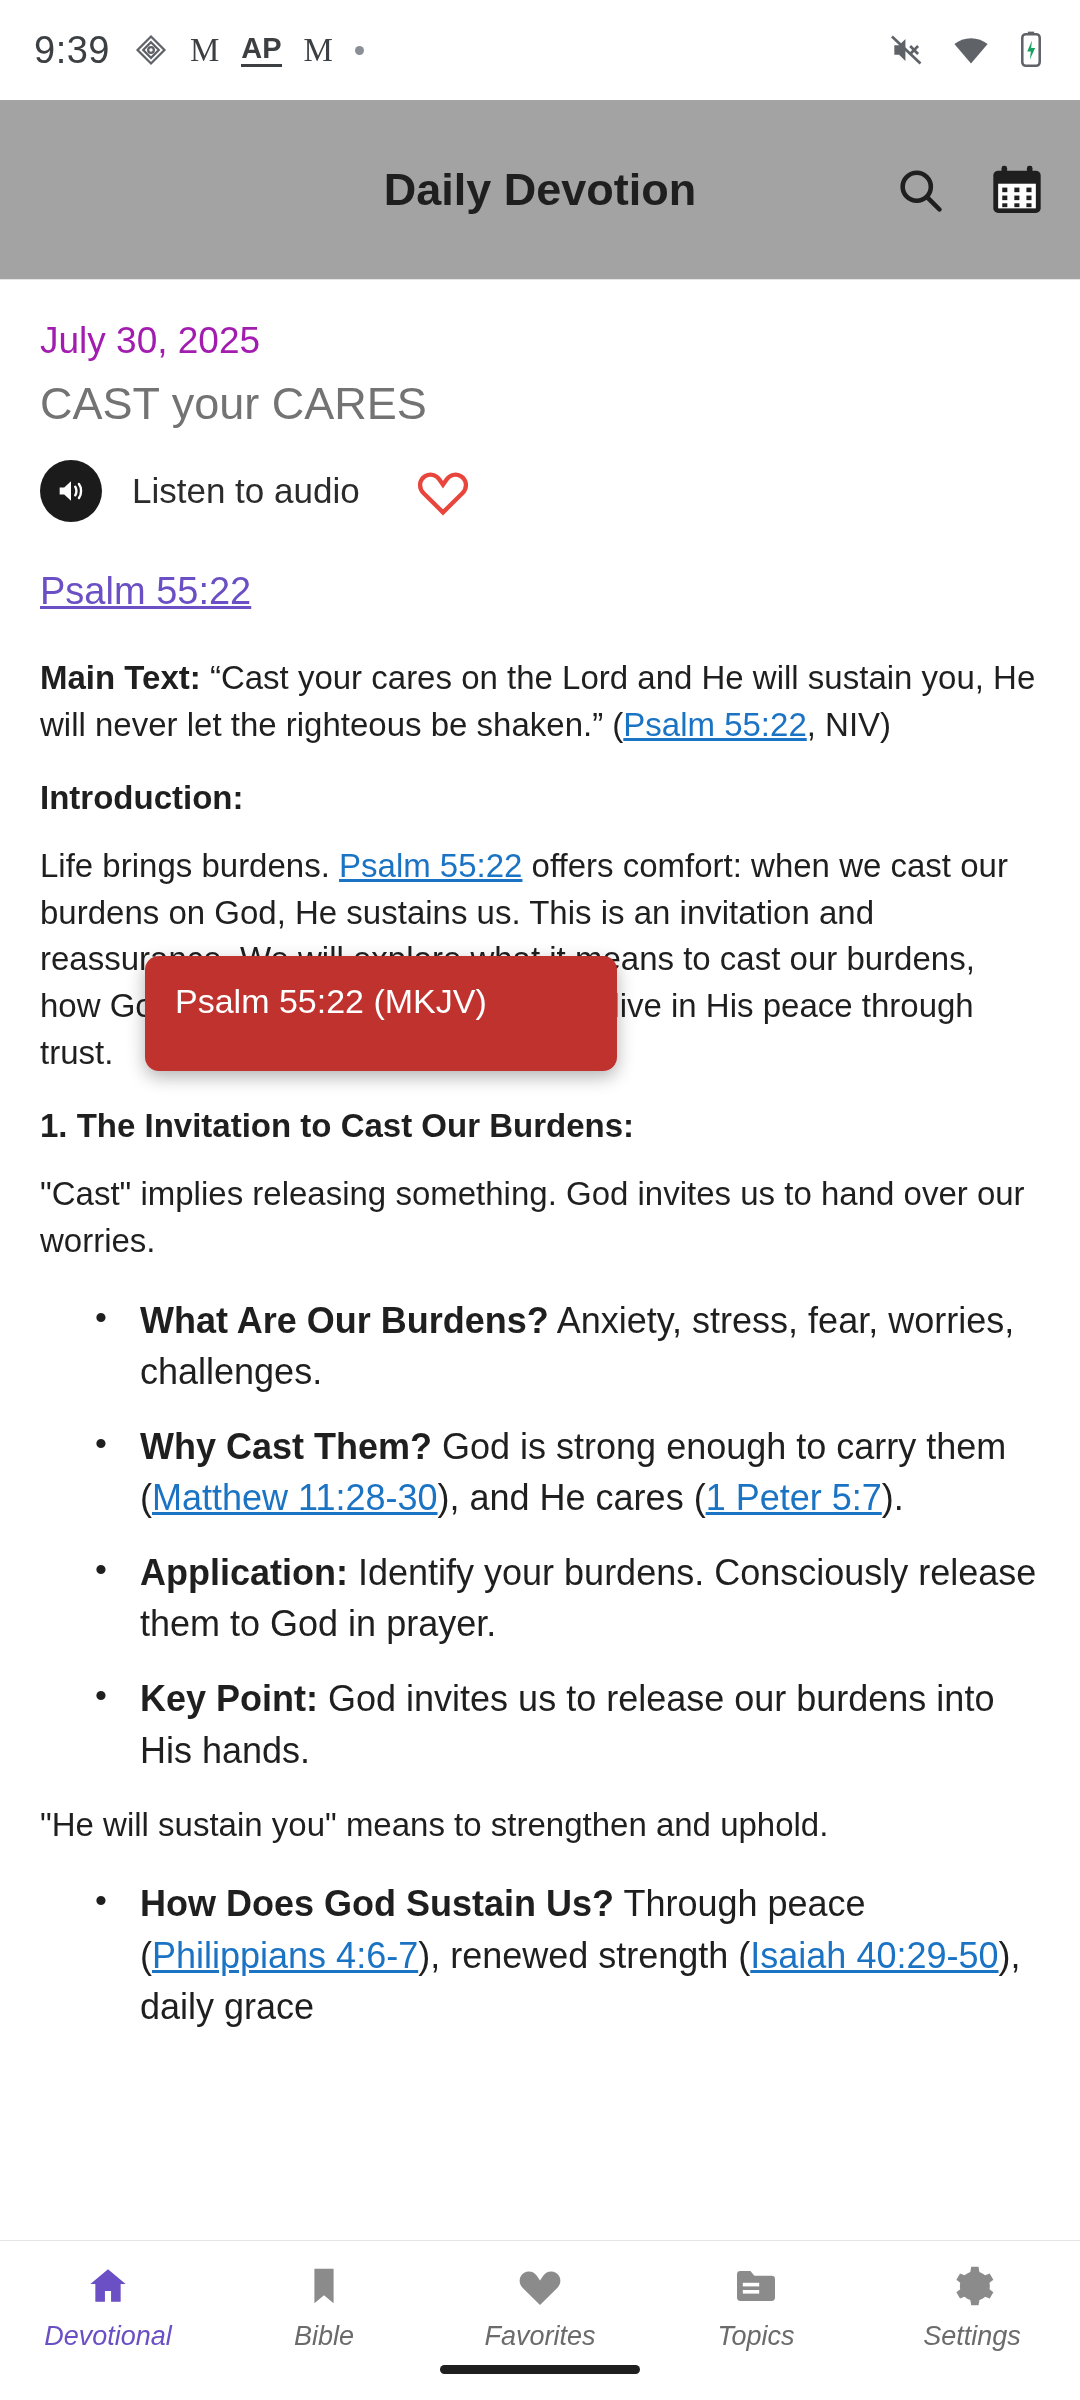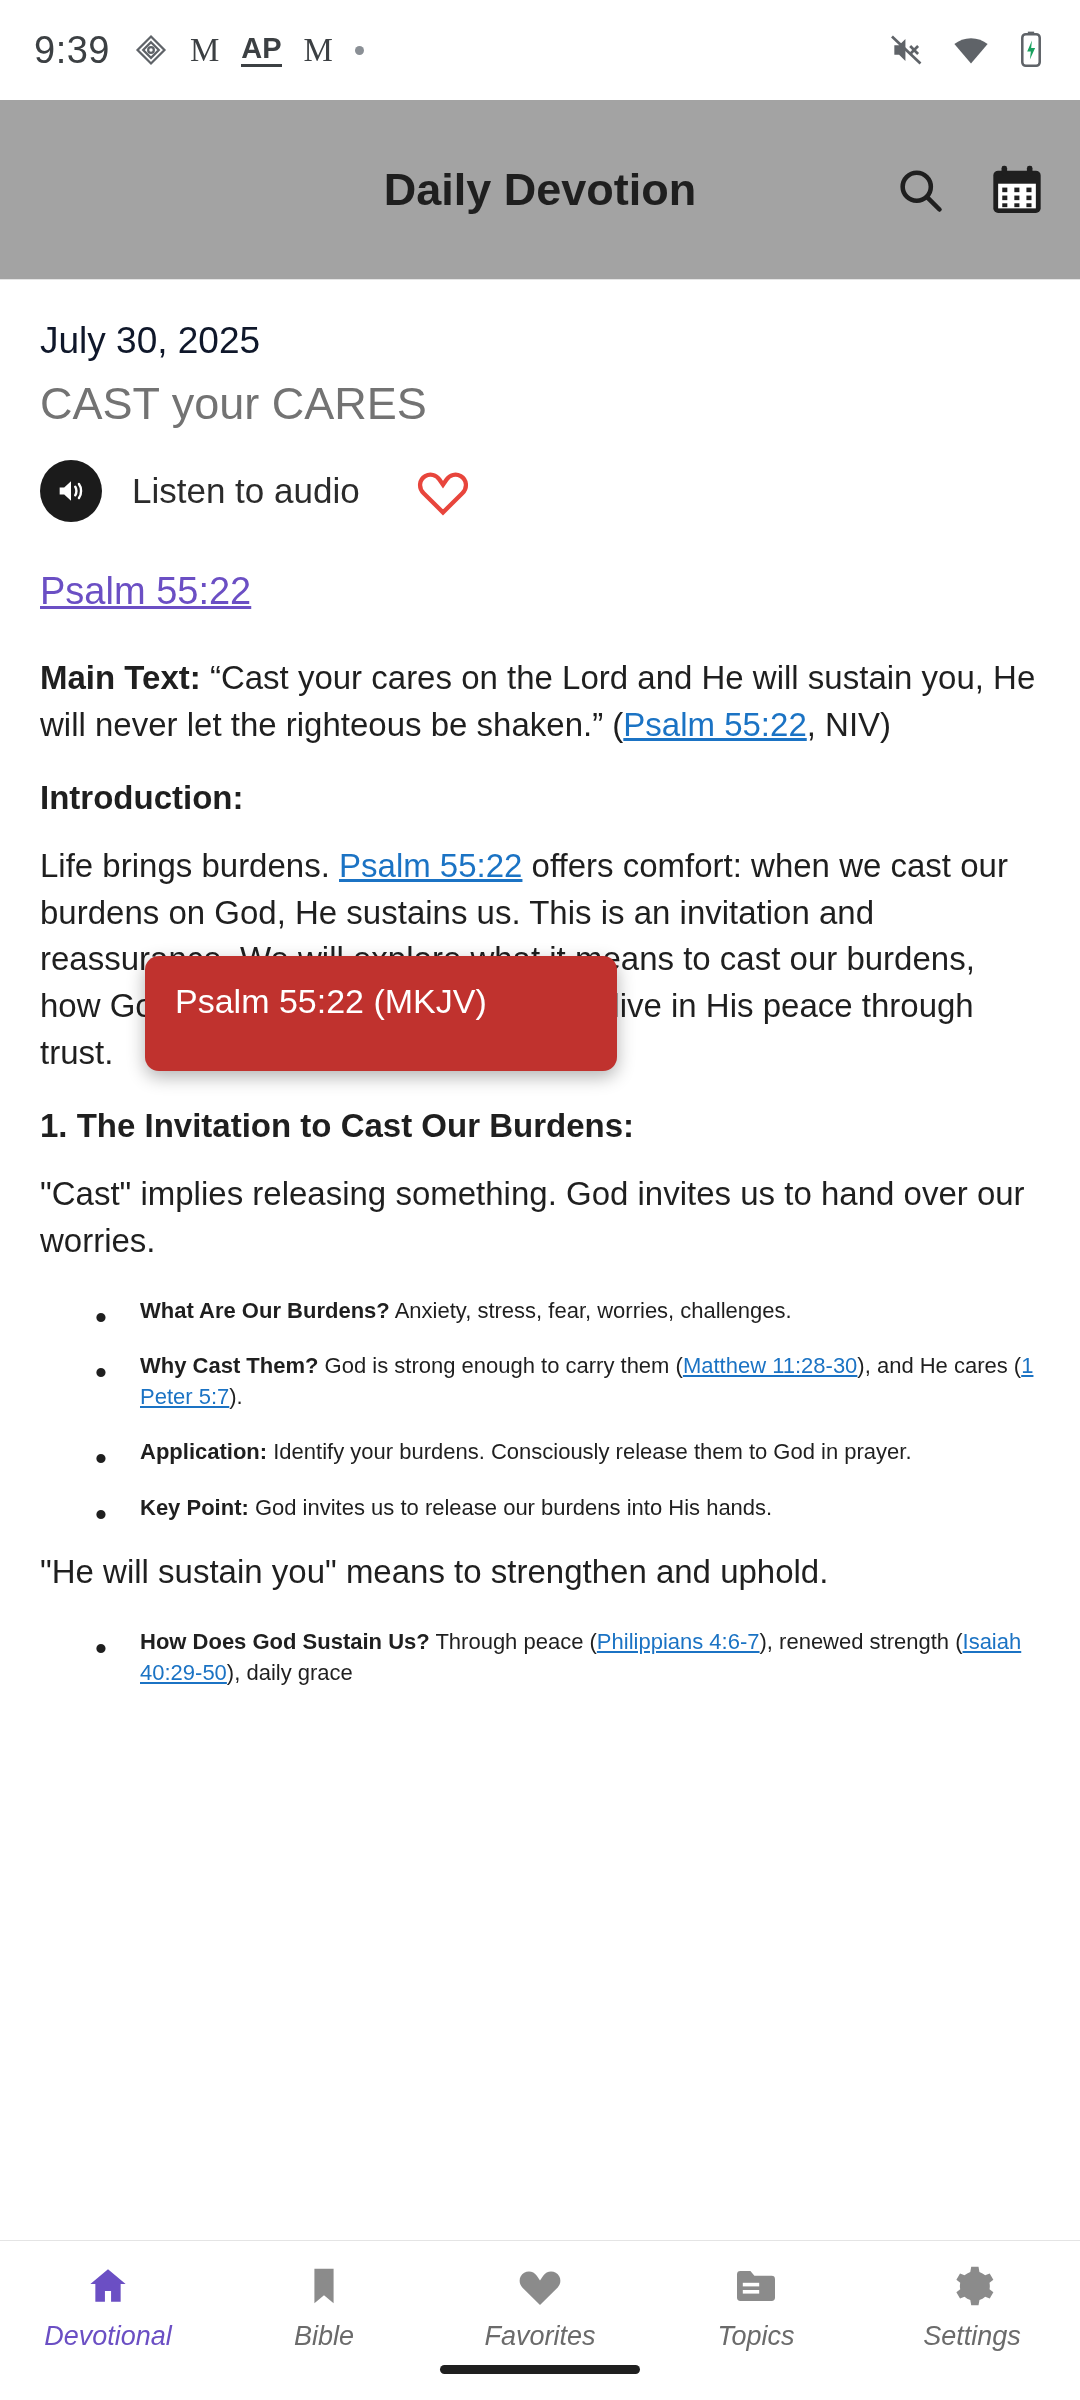--- a/index.html
+++ b/index.html
@@ -93,21 +93,21 @@
 
   
   .content {
     flex: 1 1 auto;
     position: relative;
     padding: 40px 40px 0 40px;
     overflow: hidden;
   }
   .date {
     font-size: 37px;
-    color: #0f172a;
+    color: #a21caf;
     margin-bottom: 16px;
     font-weight: 400;
   }
   .title {
     font-size: 45px;
     color: #737373;
     font-weight: 400;
     margin-bottom: 30px;
   }
   .audio-row {
@@ -158,21 +158,21 @@
     margin-bottom: 26px;
   }
   ul.bullets {
     list-style: none;
     margin: 0 0 26px 0;
   }
   ul.bullets li {
     position: relative;
     padding-left: 100px;
     margin-bottom: 24px;
-    font-size: 22px;
+    font-size: 36px;
     line-height: 1.42;
     color: #1f1f1f;
   }
   ul.bullets li::before {
     content: "\2022";
     position: absolute;
     left: 55px;
     top: -2px;
     font-size: 34px;
     color: #1f1f1f;

